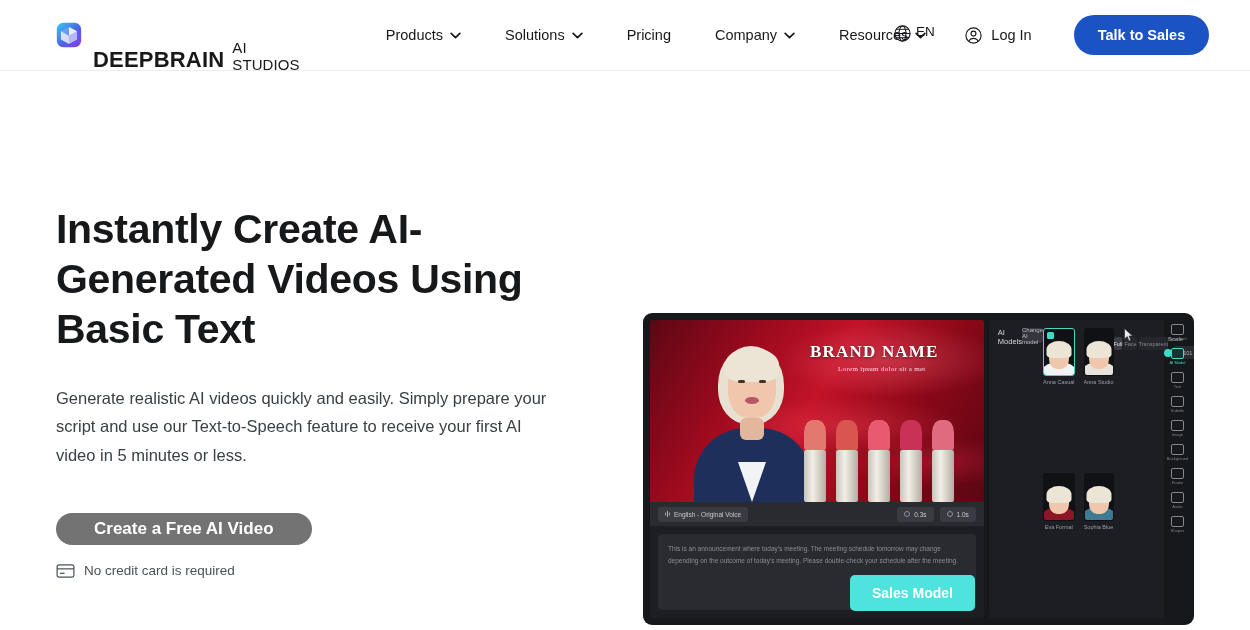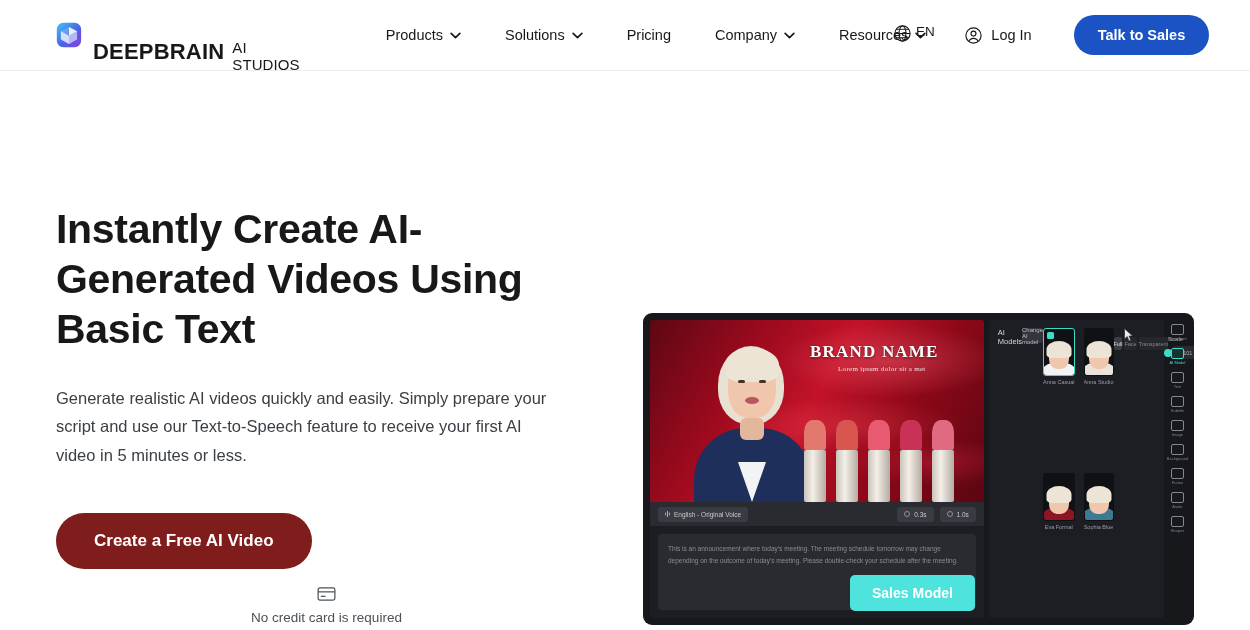--- a/index.html
+++ b/index.html
@@ -15,21 +15,21 @@
     position:relative;
     height:71px;
     background:#ffffff;
     border-bottom:1px solid #ebedf0;
     display:flex;
     align-items:center;
     padding:0 56px 0 56px;
   }
   .brand { display:flex; align-items:center; gap:11px; }
   .brand-mark { width:28px; height:28px; display:block; }
-  .brand-text { display:flex; align-items:flex-start; gap:8px;margin-top:42px; }
+  .brand-text { display:flex; align-items:flex-end; gap:8px;margin-top:42px; }
   .brand-name {
     font-size:22px; font-weight:bold; letter-spacing:.2px;
     color:#17181a;
   }
   .brand-sub {
     font-size:15px; font-weight:normal; color:#17181a; letter-spacing:.1px;
   }
 
   .nav { display:flex; align-items:center; margin-left:62px; gap:0; }
   .nav-item {
@@ -73,29 +73,29 @@
     font-size:41px; line-height:1.22; font-weight:bold;
     color:#17181a; letter-spacing:-.3px;
   }
   .hero-sub {
     margin-top:30px;
     font-size:16.5px; line-height:1.72; color:#3b4046;
     max-width:500px;
   }
   .cta-free {
     margin-top:44px;
-    background:#7f1d1d; color:#ffffff;
+    background:#737373; color:#ffffff;
     font-size:17px; font-weight:bold;
     border:none; border-radius:30px;
-    padding:18px 38px; cursor:pointer;
+    padding:6px 38px; cursor:pointer;
     font-family:"Liberation Sans", sans-serif;
   }
   .nocard {
     margin-top:18px; display:flex; align-items:center; gap:9px;
-    font-size:13.5px; color:#4b5158;flex-direction:column;
+    font-size:13.5px; color:#4b5158;
   }
   .card-icon { width:19px; height:14px; display:block; }
 
   
   .hero-right { margin-left:46px; padding-top:242px; }
   .app {
     position:relative;
     width:551px; height:312px;
     background:#17181c;
     border-radius:9px;

